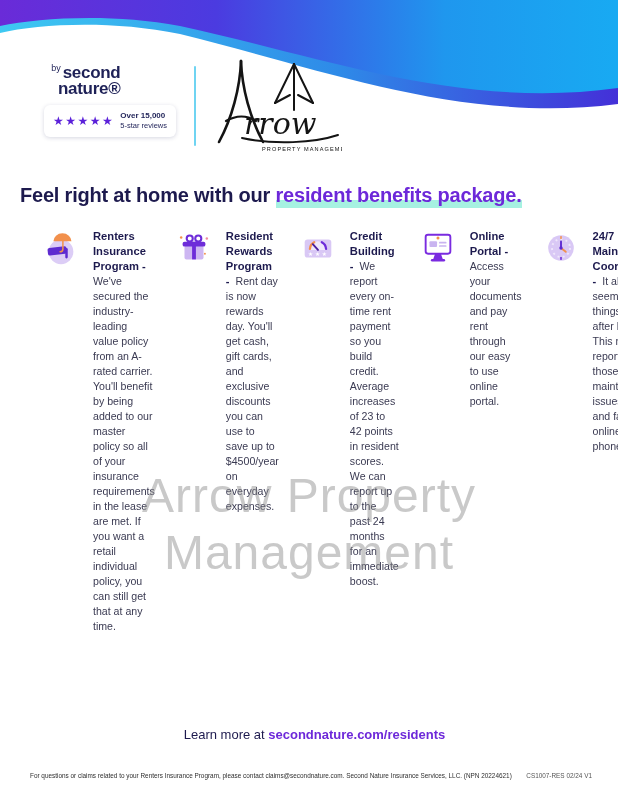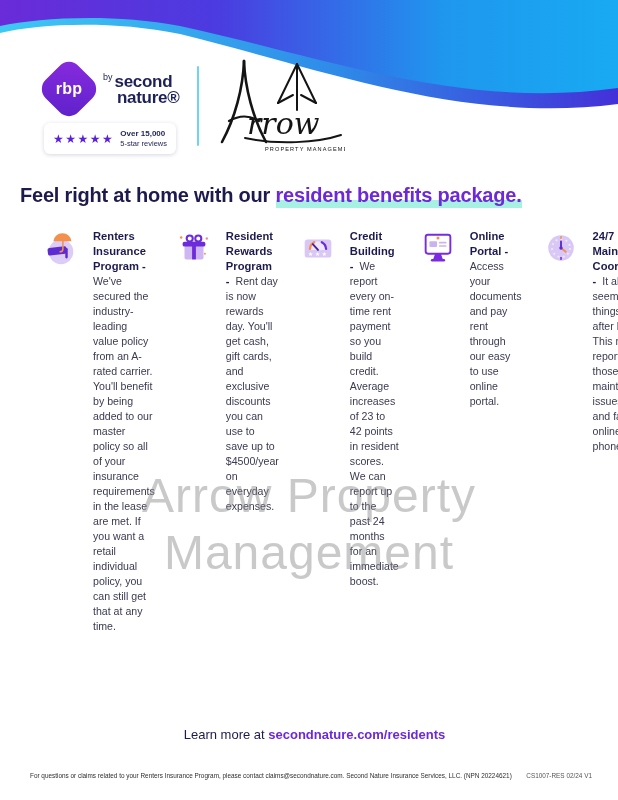--- a/index.html
+++ b/index.html
@@ -15,21 +15,21 @@
     position:relative;z-index:2;display:flex;align-items:flex-start;
     padding:64px 0 0 44px;gap:18px;
   }
   .sn-block{display:flex;flex-direction:column;gap:9px;}
   .sn-top{display:flex;align-items:center;gap:9px;}
   .rbp-badge{width:50px;height:50px;position:relative;flex:none;}
   .rbp-teal{position:absolute;inset:5px;background:#2BD9C8;border-radius:12px;transform:rotate(18deg);}
   .rbp-purple{position:absolute;inset:2px;background:linear-gradient(140deg,#8A2BE0,#5B21C9);border-radius:13px;transform:rotate(45deg);}
   .rbp-text{position:absolute;inset:0;display:flex;align-items:center;justify-content:center;
     color:#fff;font-weight:bold;font-size:16px;letter-spacing:.3px;}
-  .brand{color:#1E2157;font-weight:bold;font-size:17px;line-height:.92;letter-spacing:-.3px;}
+  .brand{color:#1E2157;font-weight:bold;font-size:17px;line-height:.92;letter-spacing:-.3px;text-align:right;}
   .brand .by{font-size:9px;font-weight:normal;vertical-align:7px;margin-right:2px;letter-spacing:0;}
   .brand .l2{padding-left:14px;display:inline-block;}
   .reviews-badge{
     background:#ffffff;border-radius:6px;box-shadow:0 1px 4px rgba(30,33,87,.18);
     display:flex;align-items:center;gap:6px;padding:6px 9px;width:max-content;
   }
   .stars{color:#5B21D9;font-size:12px;letter-spacing:1.5px;line-height:1;}
   .reviews-text{font-size:7.5px;color:#1E2157;line-height:1.25;}
   .reviews-text .r1{font-weight:bold;font-size:8px;}
   .v-divider{width:2px;height:80px;background:#6FD4F2;border-radius:2px;margin-top:2px;}
@@ -79,25 +79,20 @@
       <stop offset="1" stop-color="#18AAF2"></stop>
     </linearGradient>
   </defs>
   <path fill="url(#gradB)" d="M0,0 L618,0 L618,104 C460,124 320,68 180,34 C110,20 40,24 0,33 Z"></path>
   <path fill="url(#gradA)" d="M0,0 L618,0 L618,88 C460,110 320,56 180,26 C110,13 40,18 0,26 Z"></path>
 </svg>
 
 <div class="logo-row">
   <div class="sn-block">
     <div class="sn-top">
-      <div class="rbp-badge">
-        <div class="rbp-teal"></div>
-        <div class="rbp-purple"></div>
-        <div class="rbp-text">rbp</div>
-      </div>
       <div class="brand">
         <span class="by">by</span><span>second</span><br>
         <span class="l2">nature®</span>
       </div>
     </div>
     <div class="reviews-badge">
       <span class="stars">★★★★★</span>
       <span class="reviews-text">
         <span class="r1">Over 15,000</span><br>
         <span>5-star reviews</span>

